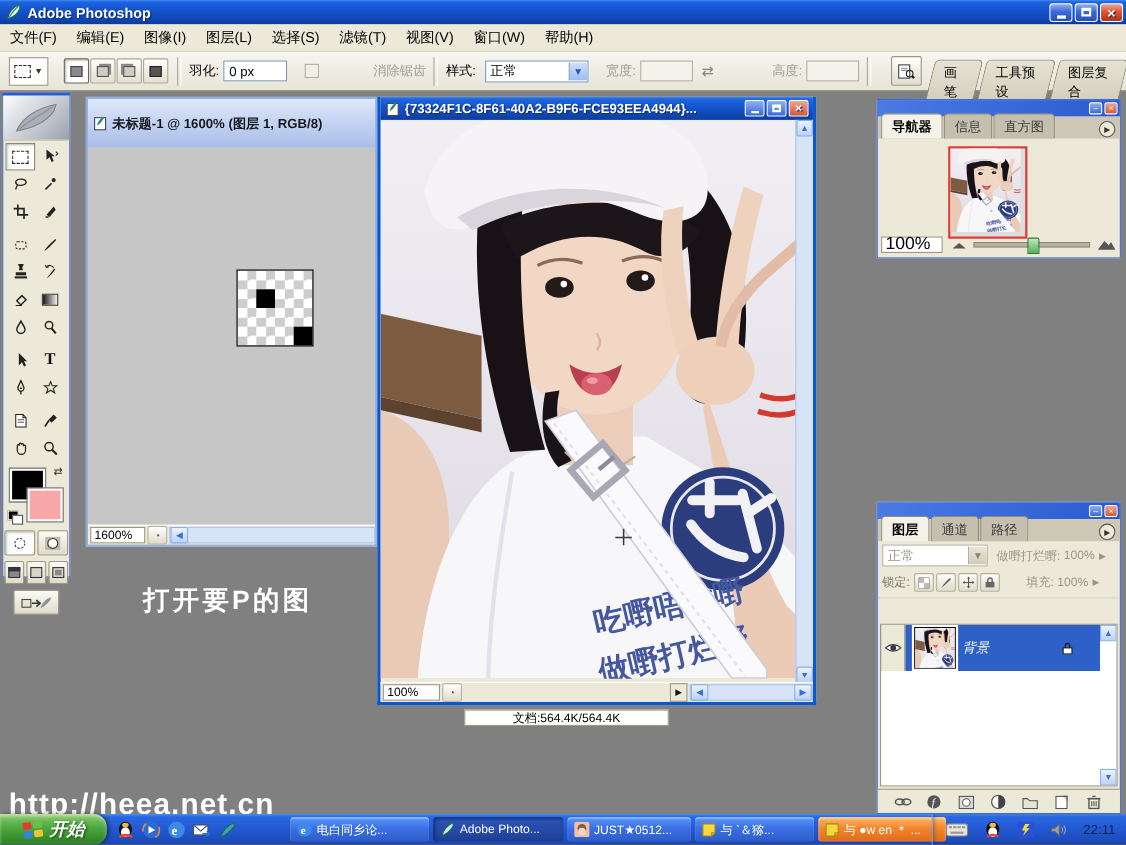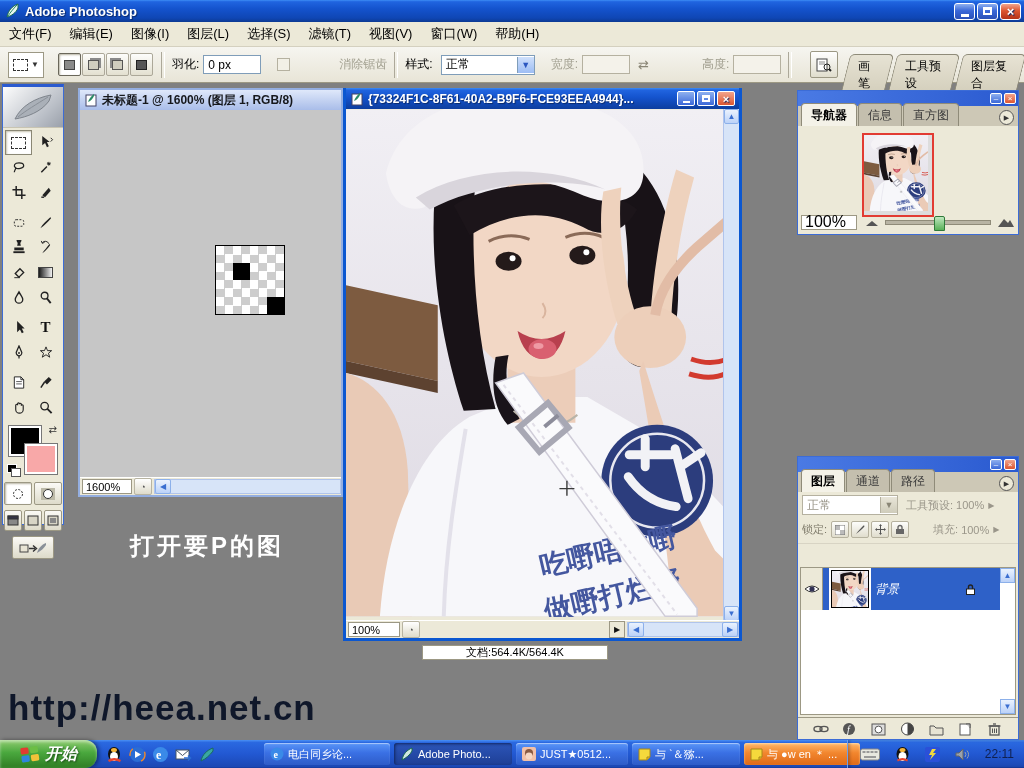--- a/index.html
+++ b/index.html
@@ -59,21 +59,21 @@
   #swapcol{position:absolute;right:2px;top:0;font-size:10px;color:#333;}
   .modebtn{width:26px;height:21px;border:1px solid #9c9884;border-radius:2px;background:linear-gradient(#fbfaf6,#dedbca);
     display:flex;align-items:center;justify-content:center;margin:0 1px;}
   .modebtn.pressed{background:#fff;box-shadow:inset 1px 1px 2px #b9b5a5;}
   .scrbtn{width:17px;height:19px;border:1px solid #9c9884;border-radius:2px;background:linear-gradient(#fbfaf6,#dedbca);
     display:flex;align-items:center;justify-content:center;margin:0 1px;}
   
   .docwin{box-sizing:border-box;}
   #doc1{left:78px;top:88px;width:265px;height:409px;border:2px solid #94aee0;background:#c6c6c6;}
   #doc1 .dtitle{height:20px;background:linear-gradient(#dfe8fa,#a9bde9);display:flex;align-items:center;
-    font-size:12px;font-weight:bold;color:#16181c;padding:0 4px;white-space:nowrap;overflow:hidden;}
+    font-size:12px;font-weight:bold;color:#16181c;padding:12px 4px;white-space:nowrap;overflow:hidden;}
   #doc2{left:343px;top:88px;width:399px;height:553px;border:3px solid #0b57d0;border-top:none;background:#ece9d8;}
   #doc2 .dtitle{height:21px;background:linear-gradient(#3d8df5 0%,#2064e0 10%,#1453cd 45%,#0d3e9e 100%);
     display:flex;align-items:center;font-size:12px;font-weight:bold;color:#fff;padding:0 4px;
     text-shadow:1px 1px 1px #0a2a6a;white-space:nowrap;}
   .dbtn{width:18px;height:15px;border-radius:2px;border:1px solid #fff;margin-left:2px;box-sizing:border-box;
     display:flex;align-items:center;justify-content:center;}
   .statusbar{position:absolute;left:0;bottom:0;width:100%;height:17px;background:#ece9d8;
     display:flex;align-items:center;font-size:11px;border-top:1px solid #fff;}
   .zoombox{background:#fff;border:1px solid #9c9884;height:15px;display:flex;align-items:center;
     padding:0 3px;box-sizing:border-box;}
@@ -111,21 +111,21 @@
   .eyebox{width:22px;height:42px;background:#ece9d8;border-right:1px solid #9c9884;display:flex;align-items:center;justify-content:center;box-sizing:border-box;}
   #lthumb{width:36px;height:36px;border:1px solid #000;outline:2px solid #fff;margin:0 6px 0 8px;background:#ccc;}
   #layername{color:#fff;font-size:12px;font-style:italic;}
   .lscroll{position:absolute;right:0;width:15px;height:15px;background:linear-gradient(#eaf2fe,#bcd2f8);
     border:1px solid #8cb0ea;color:#3a6ed0;font-size:8px;display:flex;align-items:center;justify-content:center;box-sizing:border-box;}
   #layerbottom{position:absolute;left:0;bottom:0;width:100%;height:22px;background:#ece9d8;border-top:1px solid #9c9884;
     display:flex;align-items:center;justify-content:space-around;padding:0 8px;box-sizing:border-box;}
   #layerbottom svg{width:16px;height:14px;}
   
   #caption{left:130px;top:530px;color:#fff;font-size:24px;font-weight:900;letter-spacing:3px;}
-  #url{left:8px;top:688px;color:#0f172a;font-size:35px;font-weight:bold;letter-spacing:1px;}
+  #url{left:8px;top:716px;color:#ffffff;font-size:27px;font-weight:bold;letter-spacing:1px;}
   
   #canvas1{left:135px;top:155px;width:68px;height:68px;border:1px solid #000;
     background:conic-gradient(#cdcdcd 25%,#fff 0 50%,#cdcdcd 0 75%,#fff 0) 0 0/17px 17px;}
   .blksq{position:absolute;width:17px;height:17px;background:#000;}
   
   #taskbar{left:0;top:740px;width:1024px;height:28px;
     background:linear-gradient(#4a90f4 0%,#2a68e0 9%,#2258d2 50%,#1c48b4 95%,#15389a 100%);}
   #startbtn{left:0;top:0;width:97px;height:28px;border-radius:0 12px 12px 0;
     background:linear-gradient(#8fcc70 0%,#4aa83e 45%,#348428 90%);
     box-shadow:inset 0 2px 3px rgba(255,255,255,.45),2px 0 4px rgba(0,0,0,.45);
@@ -615,21 +615,21 @@
       <div class="ptab active">图层</div>
       <div class="ptab">通道</div>
       <div class="ptab">路径</div>
       <div class="parrow">▶</div>
     </div>
     <div class="lrow">
       <div class="combo" style="width:94px;border-color:#b5b1a0;color:#9a968a;">
         <span style="padding-left:4px;">正常</span>
         <div class="cbtn" style="background:linear-gradient(#e8e5d8,#cfccba);color:#8a8676;border-color:#b5b1a0;">▼</div>
       </div>
-      <span style="margin-left:8px;">工具预设:</span>
+      <span style="margin-left:8px;">做嘢打烂嘢:</span>
       <span style="margin-left:3px;">100%</span>
       <span style="margin-left:4px;font-size:8px;">▶</span>
     </div>
     <div class="lrow" style="border-bottom:1px solid #d8d4c4;padding-bottom:5px;">
       <span style="color:#7c7868;">锁定:</span>
       <div class="lockbtn" style="margin-left:4px;">
           <svg width="10" height="10">
             <rect width="5" height="5" fill="#bbb"></rect>
             <rect x="5" y="5" width="5" height="5" fill="#bbb"></rect>
             <rect x="5" width="5" height="5" fill="#fff"></rect>

